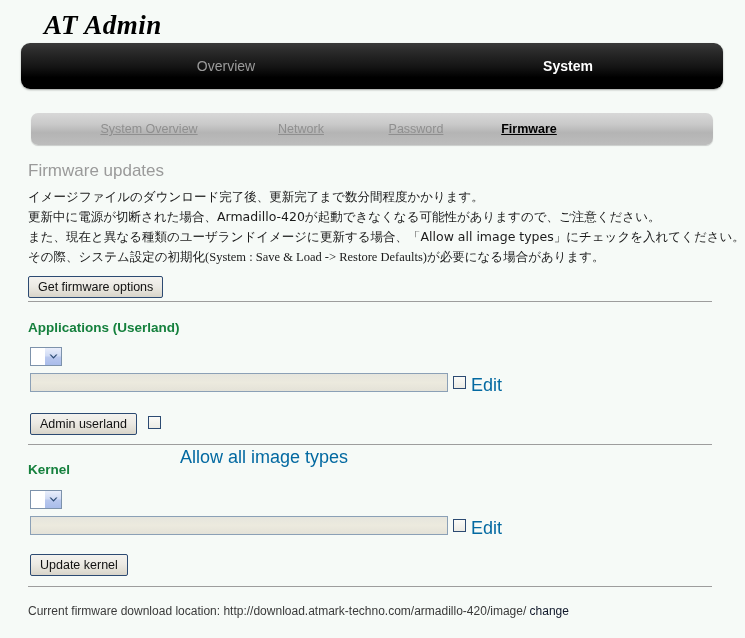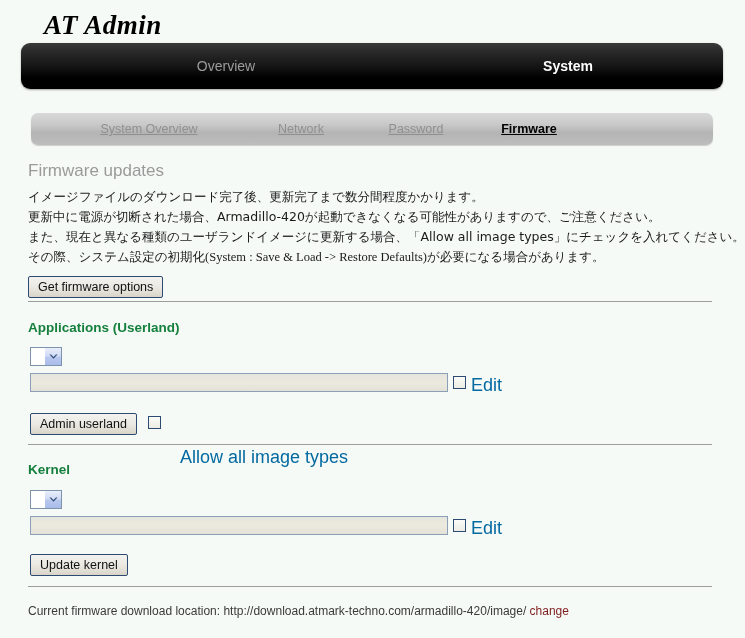--- a/index.html
+++ b/index.html
@@ -209,21 +209,21 @@
   
   .footer {
     position: absolute;
     left: 28px;
     top: 604px;
     font-size: 12px;
     color: #3a3a3a;
     white-space: nowrap;
   }
   .footer a {
-    color: #7f1d1d;
+    color: #0f172a;
     text-decoration: none;
     cursor: pointer;
   }
 </style>
 </head>
 <body>
 
 <div class="page">
 
   <div class="logo">AT Admin</div>

